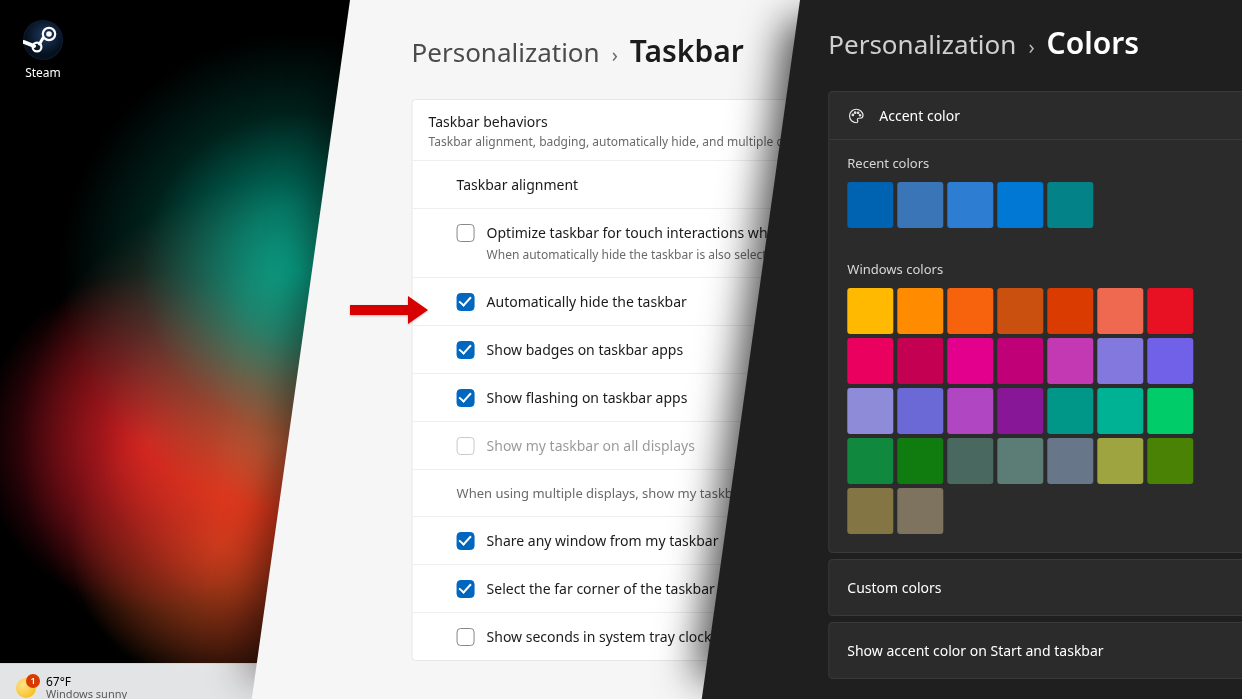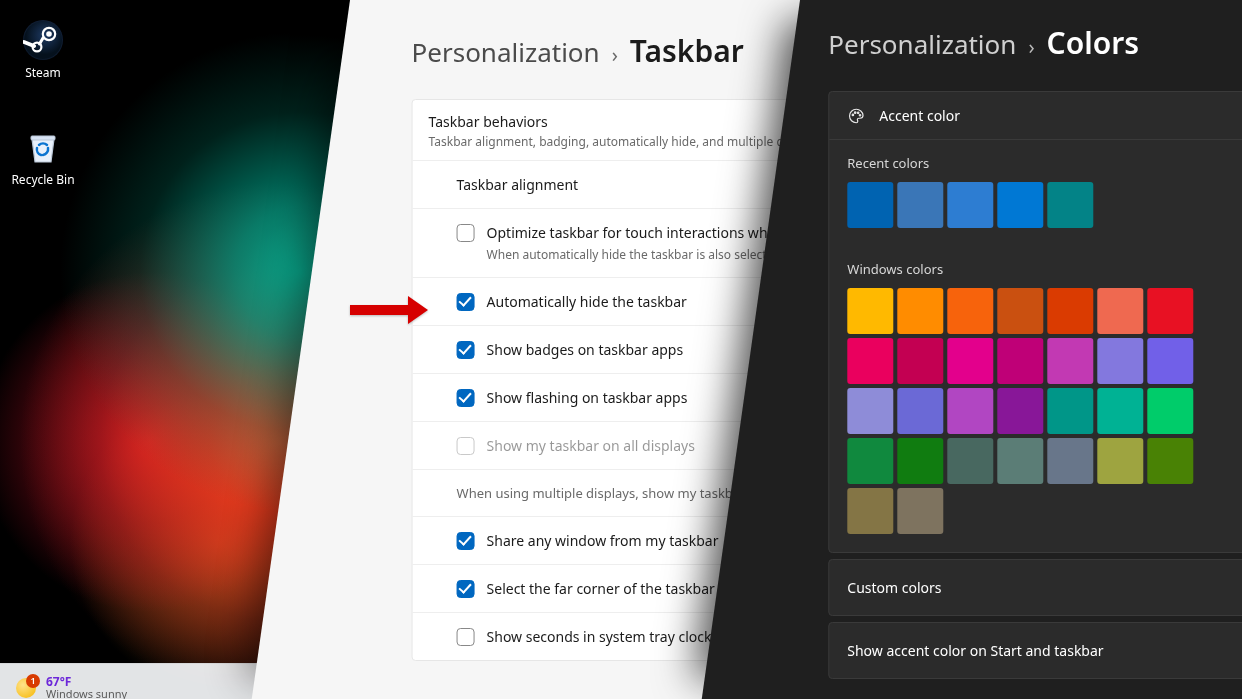--- a/index.html
+++ b/index.html
@@ -29,21 +29,21 @@
   .taskbar1 {
     position: absolute; left: 0; bottom: 0; width: 440px; height: 48px;
     background: rgba(245,247,250,0.92); backdrop-filter: blur(4px);
     display: flex; align-items: center; justify-content: space-between; padding: 0 10px;
     border-top: 1px solid rgba(0,0,0,.06);
   }
   .weather { display: flex; align-items: center; gap: 8px; height: 100%; padding: 0 4px; cursor: pointer; }
   .weather-ico { position: relative; width: 24px; height: 24px; }
   .weather-ico .sun { width: 20px; height: 20px; border-radius: 50%; background: radial-gradient(circle at 35% 35%, #ffe28a, #f5b600); position: absolute; left: 2px; top: 2px; }
   .weather-ico .badge { position: absolute; top: -2px; left: 12px; width: 14px; height: 14px; border-radius: 50%; background: #d83b01; color: #fff; font-size: 9px; font-weight: 600; display: flex; align-items: center; justify-content: center; }
-  .weather-txt .t { font-size: 12px; font-weight: 700; color: #6d28d9; line-height: 1.1; }
+  .weather-txt .t { font-size: 12px; font-weight: 400; color: #000000; line-height: 1.1; }
   .weather-txt .s { font-size: 11px; color: #5a5a5a; line-height: 1.1; }
   .tb-center { display: flex; align-items: center; gap: 10px; padding-right: 6px; }
   .winlogo { width: 22px; height: 22px; position: relative; cursor: pointer; }
   .winlogo span { position: absolute; width: 10px; height: 10px; background: #0078d4; }
   .winlogo .a{left:0;top:0}.winlogo .b{right:0;top:0}.winlogo .c{left:0;bottom:0}.winlogo .d{right:0;bottom:0}
 
   
   .p2 {
     position: absolute; top: 0; height: 699px;
     left: 350px; width: 560px;
@@ -150,34 +150,20 @@
           <circle cx="26" cy="14" r="6.2" fill="none" stroke="#fff" stroke-width="2.2"></circle>
           <circle cx="26" cy="14" r="2.8" fill="#fff"></circle>
           <circle cx="14" cy="27" r="4.4" fill="none" stroke="#fff" stroke-width="2.2"></circle>
           <path d="M1 22 L11 26" stroke="#fff" stroke-width="4" stroke-linecap="round"></path>
           <path d="M20 18 L16.5 24" stroke="#fff" stroke-width="3" stroke-linecap="round"></path>
         </svg>
       </div>
       <div class="lbl">Steam</div>
     </div>
 
-    <div class="desk-icon recycle">
-      <div class="ico">
-        <svg viewBox="0 0 40 40" width="40" height="40">
-          <path d="M9 12 H31 L28 35 H12 Z" fill="#e8f0fb" stroke="#b9c6d6" stroke-width="1.2"></path>
-          <rect x="8" y="9" width="24" height="4" rx="1" fill="#d7e3f4" stroke="#b9c6d6" stroke-width="1"></rect>
-          <g fill="none" stroke="#0b74d1" stroke-width="2.5" stroke-linecap="round">
-            <path d="M16 18 A6 6 0 0 1 24 18"></path>
-            <path d="M25 21 A6 6 0 0 1 20 28"></path>
-            <path d="M18 28 A6 6 0 0 1 14 21"></path>
-          </g>
-        </svg>
-      </div>
-      <div class="lbl">Recycle Bin</div>
-    </div>
 
     <div class="taskbar1">
       <div class="weather">
         <div class="weather-ico">
           <div class="sun"></div>
           <div class="badge">1</div>
         </div>
         <div class="weather-txt">
           <div class="t">67°F</div>
           <div class="s">Windows sunny</div>

